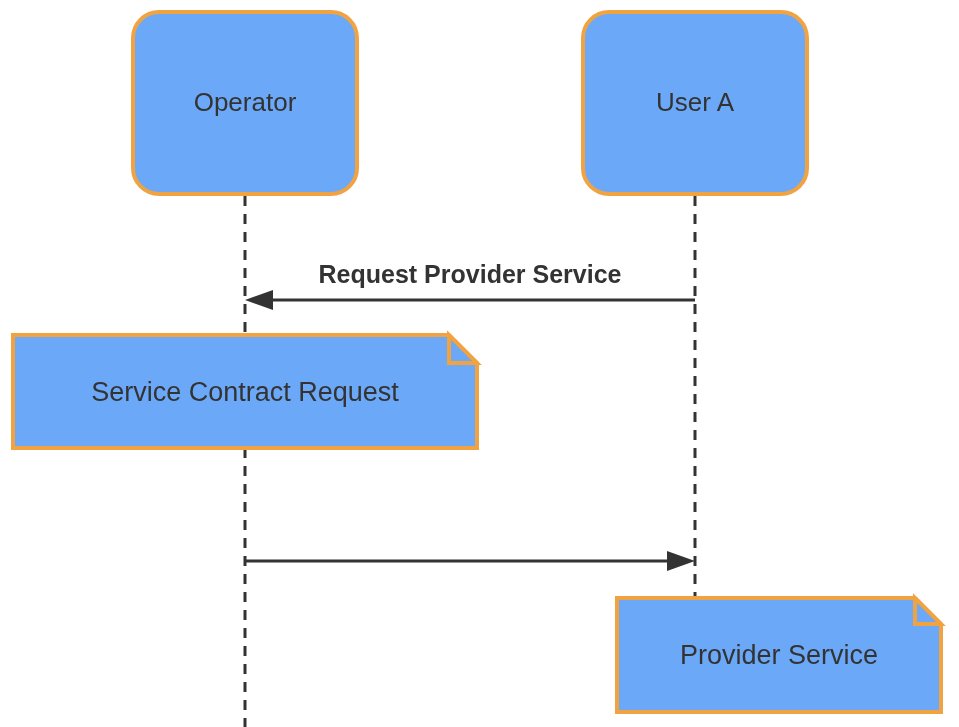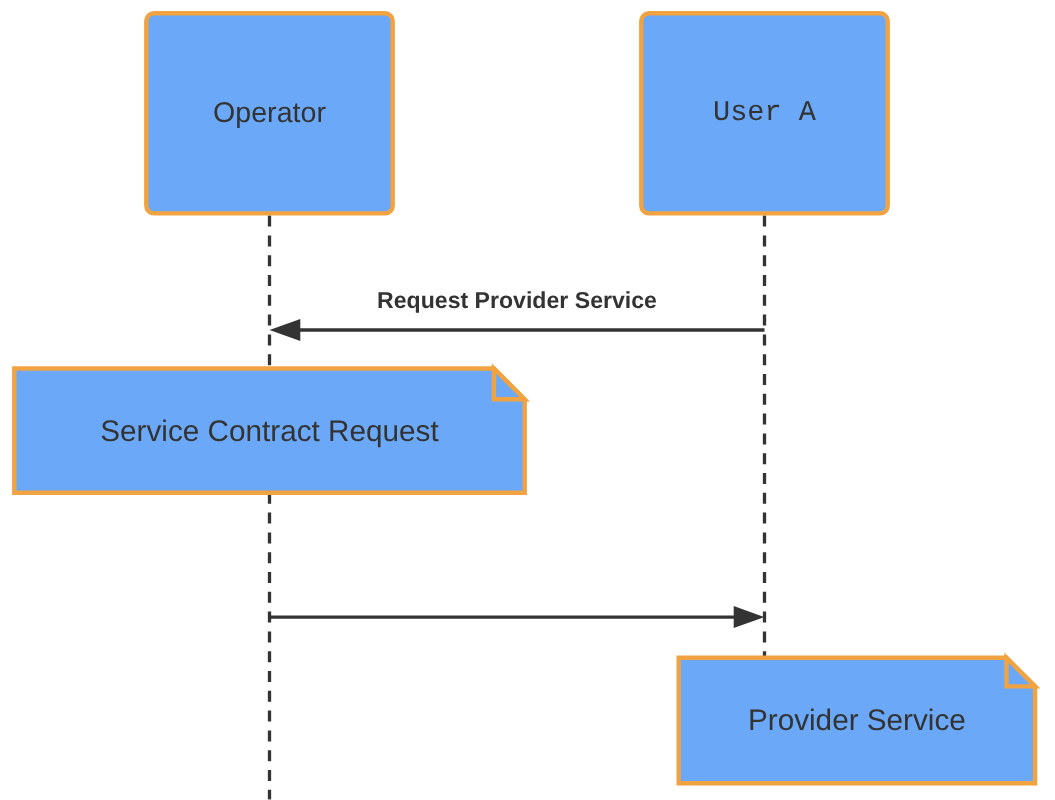--- a/index.html
+++ b/index.html
@@ -22,31 +22,31 @@
   svg .lifeline{stroke:var(--line);stroke-width:3;stroke-dasharray:10 8;fill:none;}
   svg .msg-line{stroke:var(--line);stroke-width:3;fill:none;}
   svg .arrow-head{fill:var(--line);stroke:none;}
   svg .note-shape{fill:var(--node-fill);stroke:var(--node-border);stroke-width:4;stroke-linejoin:miter;}
   svg .note-flap{fill:var(--node-fill);stroke:var(--node-border);stroke-width:4;stroke-linejoin:miter;}
   .actor-box{
     position:absolute;
     width:228px;height:186px;
     background:var(--node-fill);
     border:4px solid var(--node-border);
-    border-radius:9px;
+    border-radius:28px;
     display:flex;align-items:center;justify-content:center;
   }
   .actor-box .actor-label{
     font-size:26px;color:var(--text);line-height:1.2;
   }
   .msg-label{
     position:absolute;
     width:450px;left:245px;
     text-align:center;
-    font-size:21px;font-weight:bold;color:var(--text);
+    font-size:25px;font-weight:bold;color:var(--text);
     line-height:26px;
   }
   .note-label{
     position:absolute;
     text-align:center;
     font-size:27px;color:var(--text);
     line-height:30px;
   }
 </style>
 </head>
@@ -69,21 +69,21 @@
     <polygon class="arrow-head" points="245,300 273,290 273,310"></polygon>
 
     <line class="msg-line" x1="245" y1="561" x2="672" y2="561"></line>
     <polygon class="arrow-head" points="695,561 667,551 667,571"></polygon>
   </svg>
 
   <div class="actor-box" style="left:131px;top:10px;">
     <span class="actor-label">Operator</span>
   </div>
 
-  <div class="actor-box" style="left:581px;top:10px;font-family:Liberation Mono, monospace;">
+  <div class="actor-box" style="left:581px;top:10px;">
     <span class="actor-label">User A</span>
   </div>
 
   <div class="msg-label" style="top:261px;">Request Provider Service</div>
 
 
   <div class="note-label" style="left:13px;top:377px;width:464px;">Service Contract Request</div>
 
   <div class="note-label" style="left:617px;top:640px;width:324px;">Provider Service</div>
 

